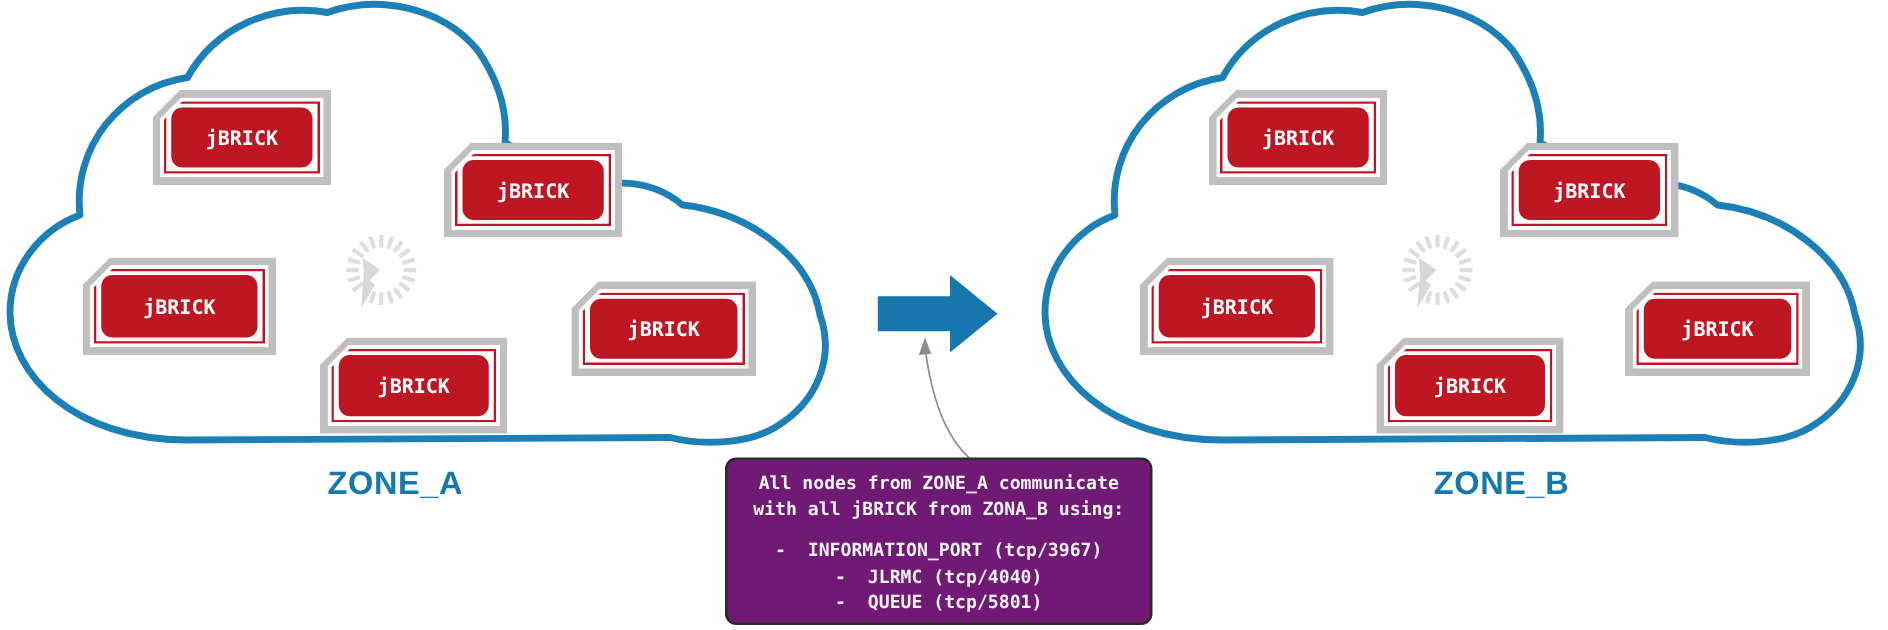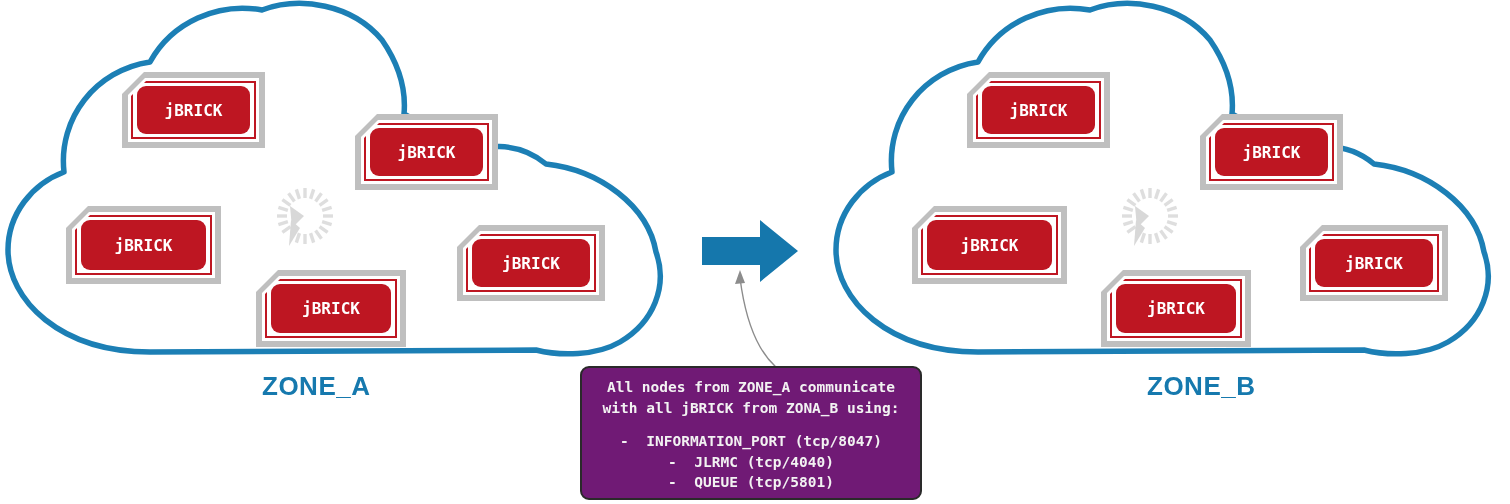--- a/index.html
+++ b/index.html
@@ -247,18 +247,18 @@
     <svg width="110" height="120" viewBox="0 0 110 120">
       <path d="M80,116 C56,104 36,78 28,16" fill="none" stroke="#8C8C8C" stroke-width="1.4"></path>
       <path d="M28,8 L23,22 L33,21 Z" fill="#8C8C8C"></path>
     </svg>
   </div>
 
   <div class="tooltip" style="left:580px;top:366px;width:342px;height:134px;">
     <div class="line">All nodes from ZONE_A communicate</div>
     <div class="line">with all jBRICK from ZONA_B using:</div>
     <div class="gap"></div>
-    <div class="line">-  INFORMATION_PORT (tcp/8047)</div>
+    <div class="line">-  INFORMATION_PORT (tcp/3967)</div>
     <div class="line">-  JLRMC (tcp/4040)</div>
     <div class="line">-  QUEUE (tcp/5801)</div>
   </div>
 
 </div>
 
 </body></html>

